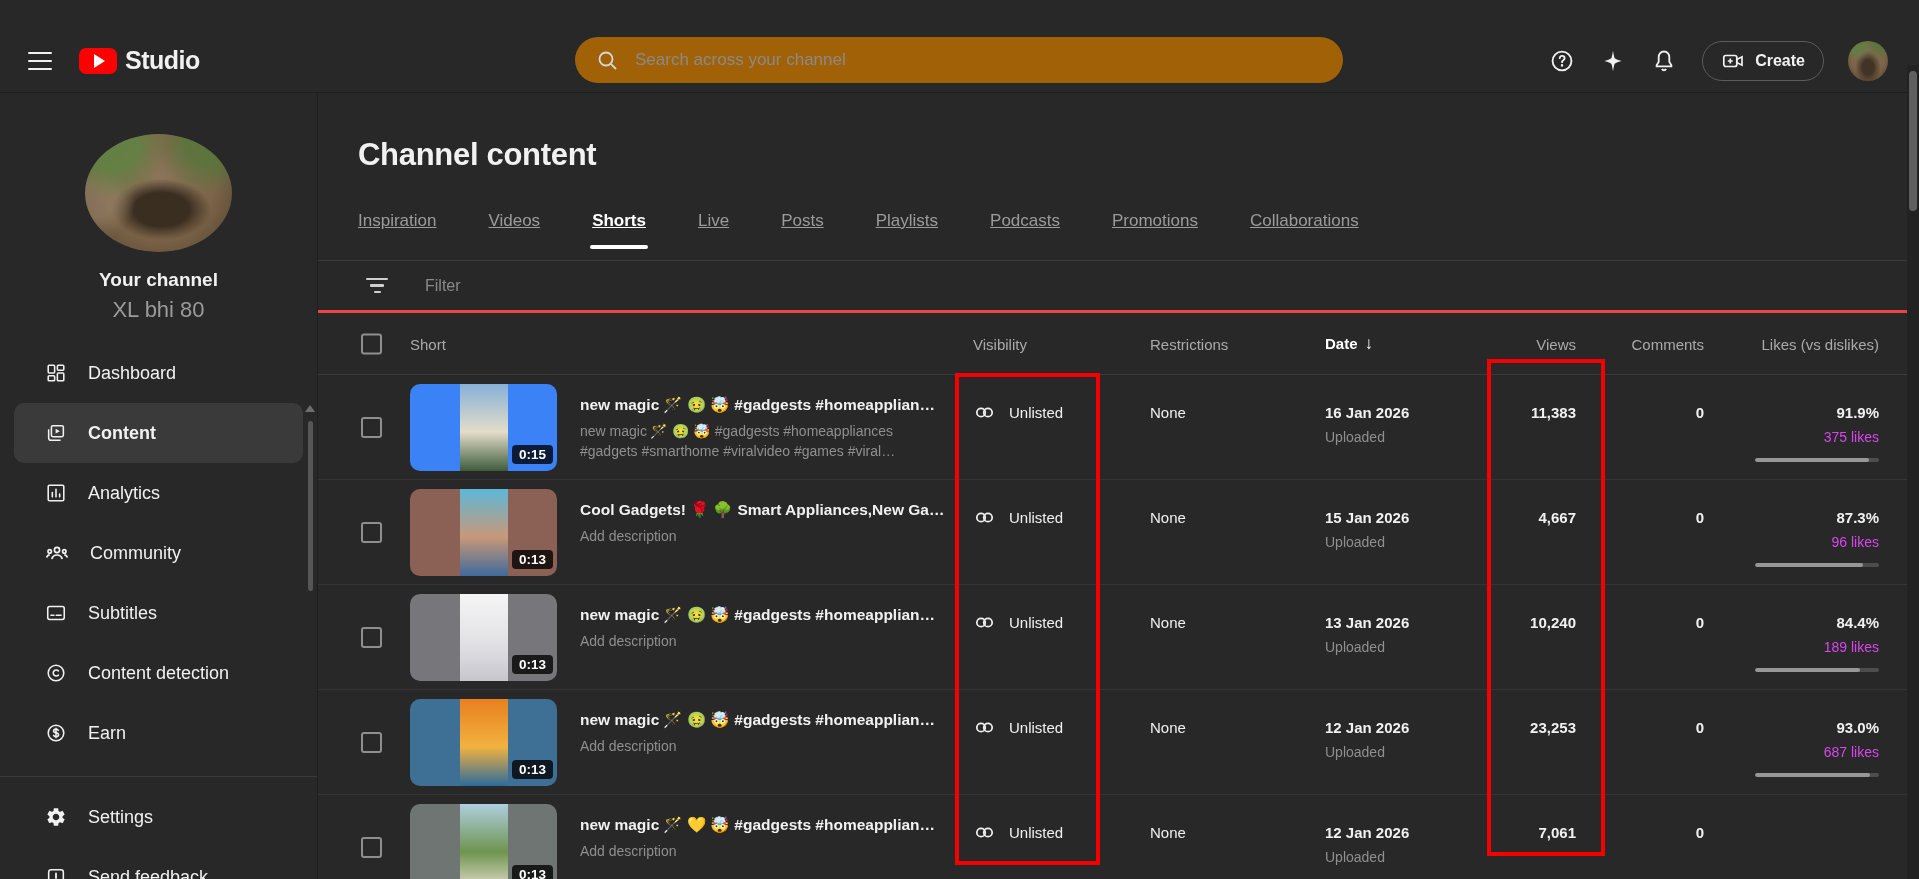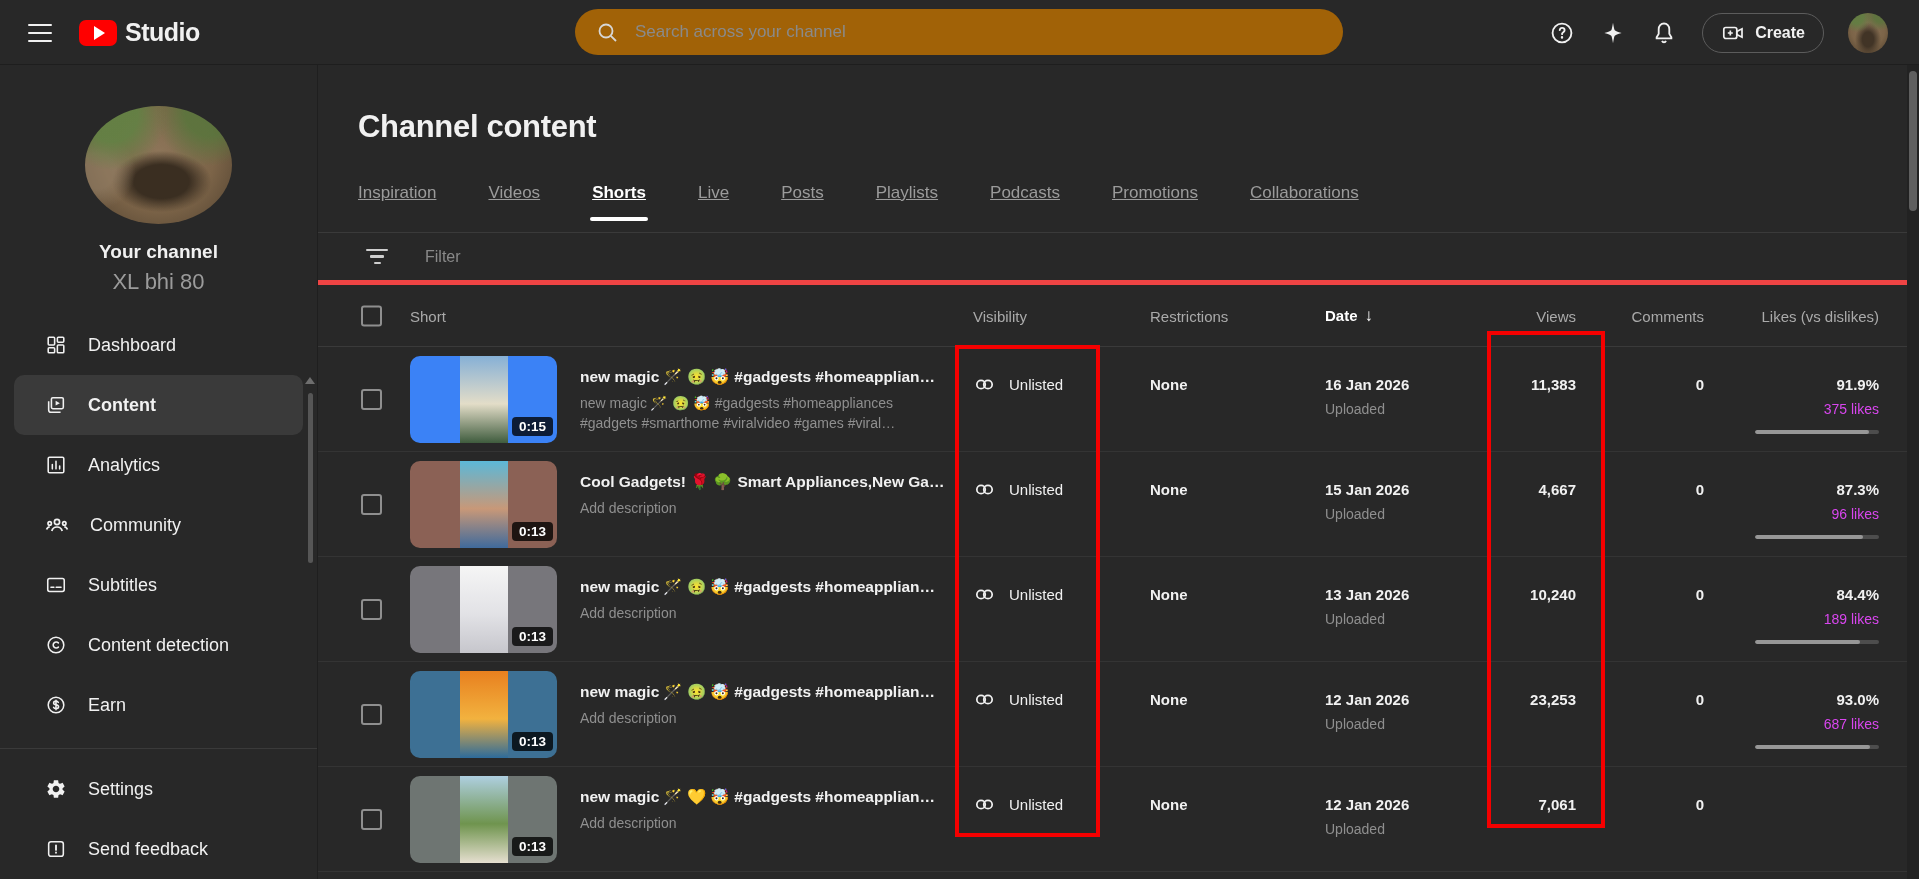--- a/index.html
+++ b/index.html
@@ -2,21 +2,21 @@
 <html><head>
 <meta charset="utf-8">
 <style>
   * { margin:0; padding:0; box-sizing:border-box; }
   html,body { width:1919px; height:879px; overflow:hidden; background:#282828;
     font-family:"Liberation Sans", sans-serif; color:#f1f1f1; }
   svg { display:block; }
   .stroke-ic { fill:none; stroke:#f1f1f1; stroke-width:1.7; }
 
   
-  .topbar { position:relative; height:65px; background:#282828; border-bottom:1px solid #1e1e1e; }
+  .topbar { position:relative; height:65px; background:#282828; border-bottom:1px solid #1e1e1e;margin-top:28px; }
   .tb-left { position:absolute; left:28px; top:0; height:65px; display:flex; align-items:center; gap:27px; }
   .hamburger { width:24px; height:18px; display:flex; flex-direction:column; justify-content:space-between; cursor:pointer; background:none; border:none; }
   .hamburger span { display:block; height:2px; background:#f1f1f1; border-radius:1px; }
   .logo { display:flex; align-items:center; gap:8px; }
   .logo-badge { width:38px; height:26px; background:#ff0000; border-radius:7px; display:flex; align-items:center; justify-content:center; }
   .logo-badge i { display:block; width:0; height:0; border-left:11px solid #fff; border-top:7px solid transparent; border-bottom:7px solid transparent; margin-left:3px; }
   .logo-text { font-size:25px; font-weight:bold; letter-spacing:-0.5px; }
   .tb-search { position:absolute; left:575px; top:9px; width:768px; height:46px; background:#a16207; border-radius:23px; display:flex; align-items:center; padding-left:20px; }
   .tb-search input { flex:1; background:transparent; border:none; outline:none; color:#f1f1f1; font-size:17px; margin-left:16px; font-family:"Liberation Sans",sans-serif; }
   .tb-search input::placeholder { color:#8a8a8a; }
@@ -55,21 +55,21 @@
   .side-scroll-thumb { position:absolute; left:308px; top:328px; width:5px; height:170px; background:#565656; border-radius:3px; }
 
   
   .content { position:relative; flex:1; overflow:hidden; }
   .page-title { position:absolute; left:40px; top:44px; font-size:31px; font-weight:bold; letter-spacing:-0.3px; }
   .tabs { position:absolute; left:40px; top:118px; display:flex; gap:52px; }
   .tab { position:relative; font-size:17px; color:#9b9b9b; padding-bottom:18px; cursor:pointer; white-space:nowrap;text-decoration:underline; }
   .tab.active { color:#fff; font-weight:bold; }
   .tab.active::after { content:""; position:absolute; left:-2px; right:-2px; bottom:0; height:4px; background:#fff; border-radius:2px; }
   .div-tabs { position:absolute; left:0; right:0; top:167px; height:1px; background:#3a3a3a; }
-  .filter-row { position:absolute; left:0; right:0; top:168px; height:52px; border-bottom:5px solid #ef4444; display:flex; align-items:center; }
+  .filter-row { position:absolute; left:0; right:0; top:168px; height:52px; border-bottom:3px solid #ef4444; display:flex; align-items:center; }
   .filter-icon { margin-left:47px; width:24px; display:flex; flex-direction:column; align-items:center; gap:4px; }
   .filter-icon span { display:block; height:2.5px; background:#cfcfcf; border-radius:1px; }
   .filter-icon span:nth-child(1){width:22px;} .filter-icon span:nth-child(2){width:14px;} .filter-icon span:nth-child(3){width:7px;}
   .filter-row input { margin-left:36px; width:400px; background:transparent; border:none; outline:none; color:#f1f1f1; font-size:16px; font-family:"Liberation Sans",sans-serif; }
   .filter-row input::placeholder { color:#8a8a8a; }
 
   .thead { position:absolute; left:0; right:0; top:220px; height:62px; border-bottom:1px solid #3a3a3a; font-size:15px; color:#aaa; }
   .thead > div { position:absolute; top:50%; transform:translateY(-50%); white-space:nowrap; }
   .th-check { left:43px; } .th-short { left:92px; } .th-vis { left:655px; } .th-restr { left:832px; }
   .th-date { left:1007px; color:#fff; font-weight:bold; display:flex; align-items:center; gap:7px; }
@@ -80,21 +80,21 @@
   .row { position:relative; height:105px; border-bottom:1px solid #343434; }
   .checkbox { width:21px; height:21px; border:2px solid #8f8f8f; border-radius:3px; background:transparent; cursor:pointer; }
   .c-check { position:absolute; left:43px; top:42px; }
   .c-thumb { position:absolute; left:92px; top:9px; width:147px; height:87px; border-radius:10px; overflow:hidden; cursor:pointer; }
   .thumb-video { position:absolute; left:50%; transform:translateX(-50%); top:0; bottom:0; width:48px; }
   .duration { position:absolute; right:4px; bottom:7px; background:rgba(0,0,0,.78); color:#fff; font-size:13.5px; font-weight:bold; padding:2px 7px; border-radius:4px; }
   .c-title { position:absolute; left:262px; top:21px; width:385px; }
   .v-title { font-size:15.5px; font-weight:600; white-space:nowrap; overflow:hidden; cursor:pointer; }
   .v-desc { font-size:14px; color:#8f8f8f; line-height:20px; margin-top:7px; white-space:nowrap; }
   .c-vis { position:absolute; left:655px; top:26px; display:flex; align-items:center; gap:13px; font-size:15px; cursor:pointer; }
-  .c-restr { position:absolute; left:832px; top:29px; font-size:15px;font-weight:bold; }
+  .c-restr { position:absolute; left:832px; top:29px; font-size:15px; }
   .c-date { position:absolute; left:1007px; top:29px; }
   .date-main { font-size:15px; font-weight:600; }
   .date-sub { font-size:14px; color:#8f8f8f; margin-top:8px; }
   .c-views { position:absolute; right:343px; top:29px; font-size:15px; font-weight:600; text-align:right; }
   .c-comments { position:absolute; right:215px; top:29px; font-size:15px; font-weight:600; text-align:right; }
   .c-likes { position:absolute; right:40px; top:29px; width:200px; text-align:right; }
   .likes-pct { font-size:15px; font-weight:600; }
   .likes-count { font-size:14px; color:#d946ef; margin-top:8px; }
   .likes-bar { margin-top:13px; margin-left:auto; width:124px; height:4px; border-radius:2px; background:#4d4d4d; overflow:hidden; }
   .likes-fill { height:100%; background:#979797; border-radius:2px; }

